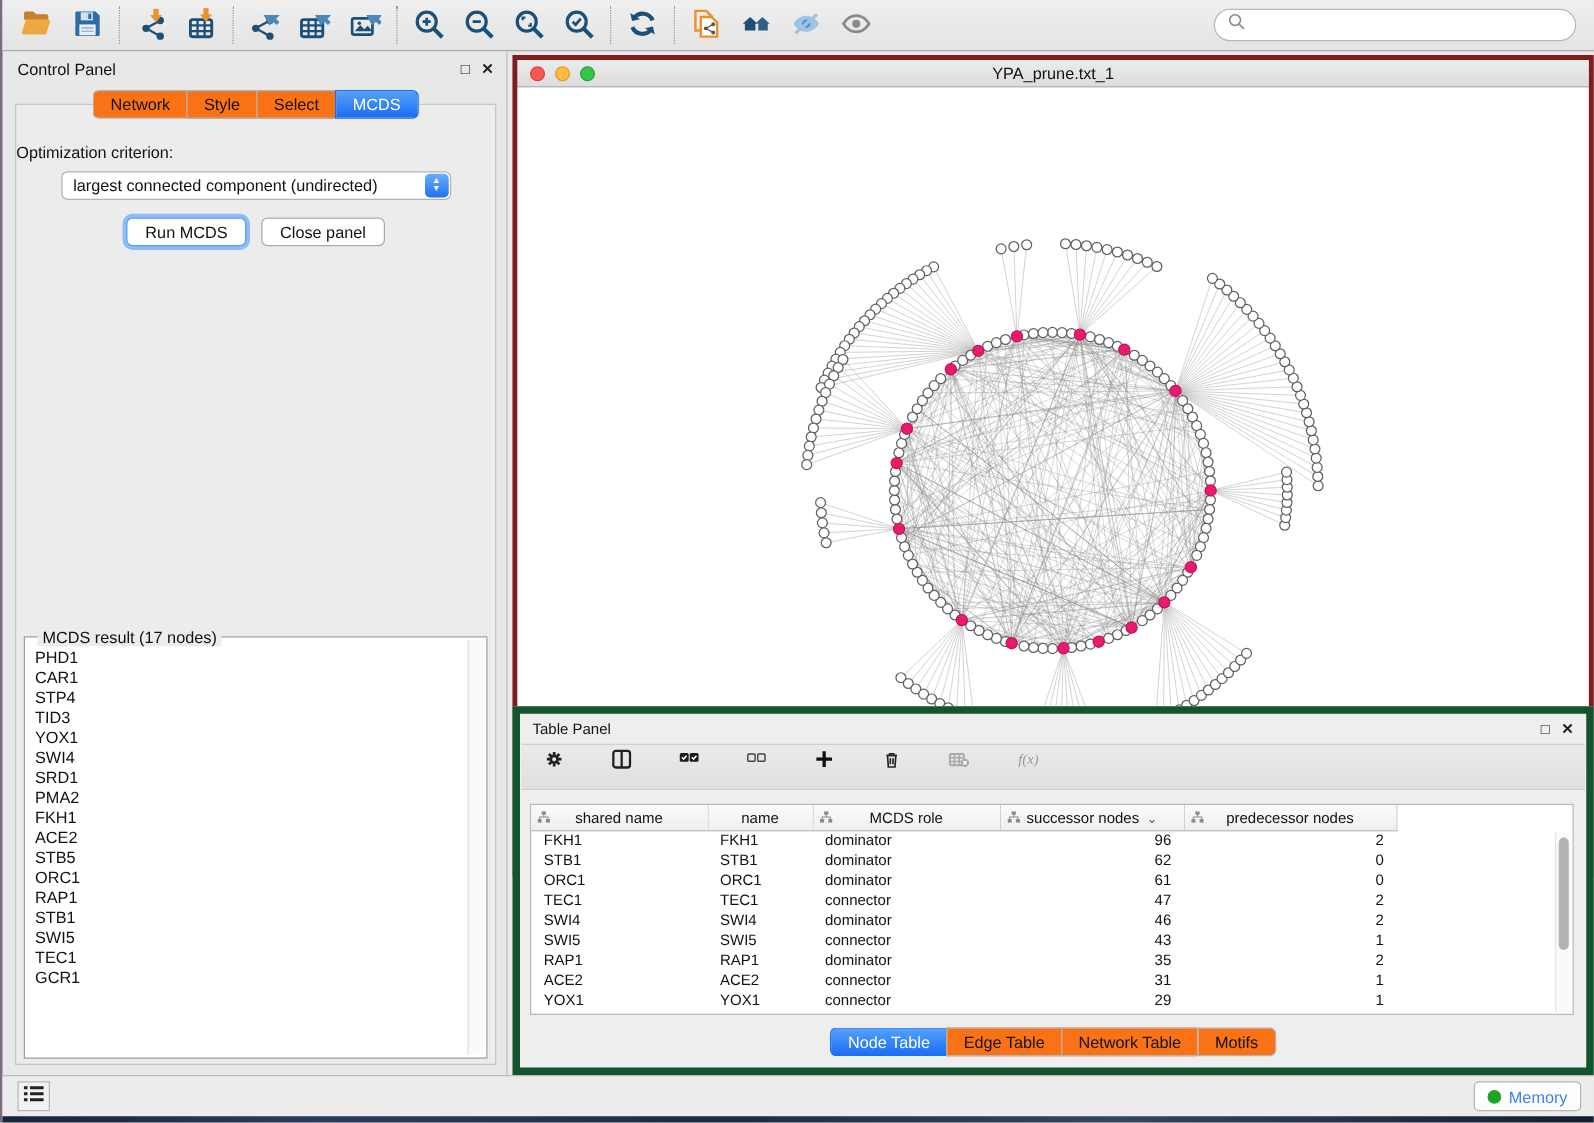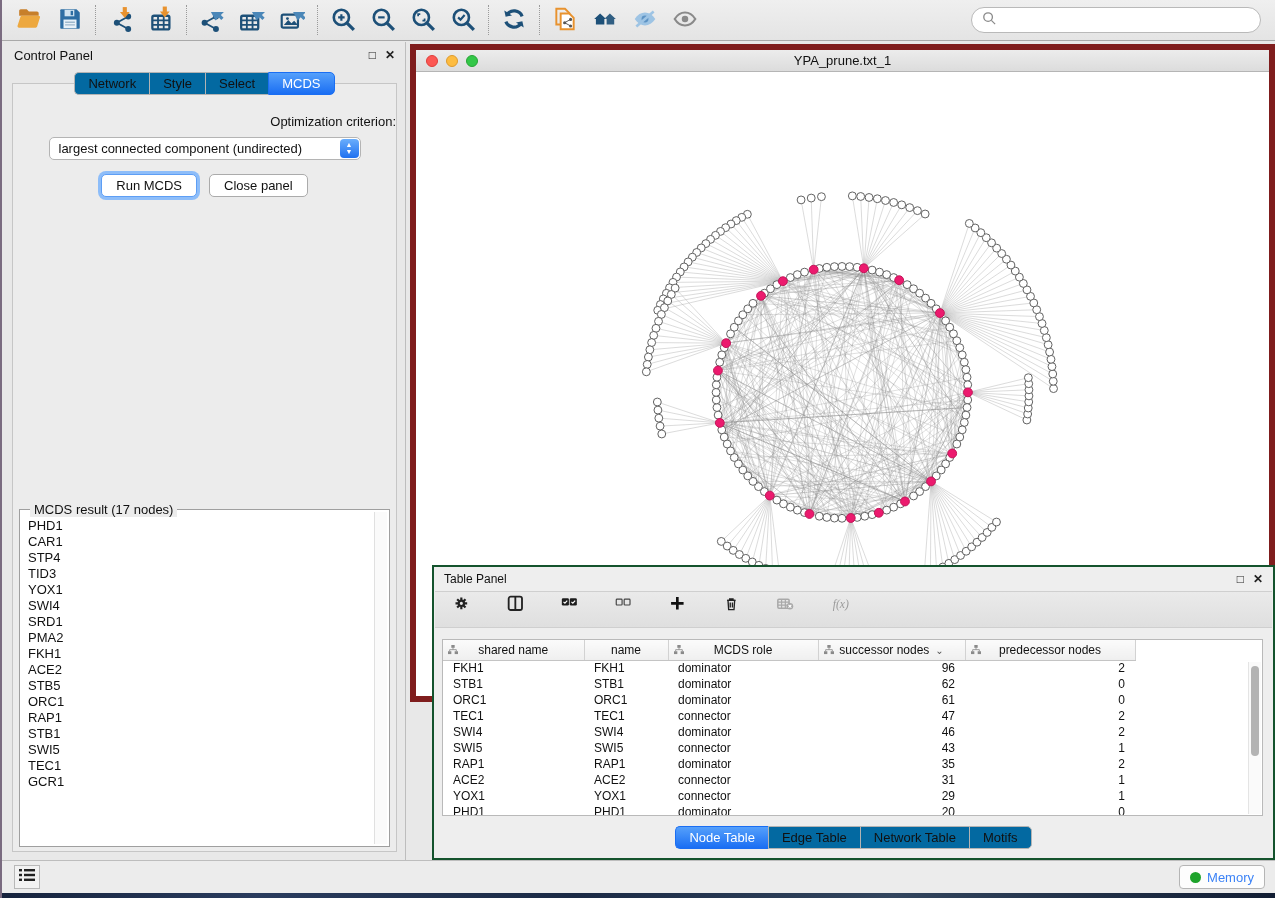--- a/index.html
+++ b/index.html
@@ -26,30 +26,30 @@
   
   .control-panel { position:absolute; left:2px; top:42px; width:402px; bottom:38px;
     background:#e8e8e8; border-right:1px solid #bdbdbd; }
   .panel-titlebar { height:26px; display:flex; align-items:center;
     padding:0 10px; font-size:13px; color:#111; }
   .panel-titlebar .spacer { flex:1; }
   .win-mini { font-size:12px; color:#222; margin-left:9px; cursor:pointer;
     line-height:1; }
   .cp-tabs { position:absolute; left:0; right:0; top:30px; display:flex;
     justify-content:center; z-index:3; }
-  .tab { font-size:13px; padding:3px 13px; background:#0369a1;
+  .tab { font-size:13px; padding:3px 13px; background:#f97316;
     border:1px solid #b3b3b3; border-right:none; color:#111; cursor:pointer; }
   .tab:first-child { border-top-left-radius:5px; border-bottom-left-radius:5px; }
   .tab:last-child { border-right:1px solid #b3b3b3;
     border-top-right-radius:5px; border-bottom-right-radius:5px; }
   .tab.active { background:linear-gradient(#55a0fb,#1a6ef3); color:#fff;
     border-color:#1a6ef3; }
   .cp-body { position:absolute; left:8px; right:8px; top:41px; bottom:8px;
     background:#ececec; border:1px solid #c6c6c6; }
-  .opt-label { text-align:right; margin-top:30px; font-size:13px; color:#111; }
+  .opt-label { text-align:left; margin-top:30px; font-size:13px; color:#111; }
   .dropdown { margin:8px auto 0; width:312px; height:23px; background:#fff;
     border:1px solid #b4b4b4; border-radius:5px; display:flex; align-items:center;
     cursor:pointer; overflow:hidden; }
   .dropdown .dd-text { flex:1; font-size:13px; padding-left:9px; color:#111;
     white-space:nowrap; }
   .dd-stepper { width:19px; align-self:stretch; border-radius:4px; margin:1px;
     background:linear-gradient(#6aaefc,#2071f0); display:flex; flex-direction:column;
     align-items:center; justify-content:center; gap:1px; }
   .dd-stepper span { color:#fff; font-size:7px; line-height:6px; }
   .btn-row { display:flex; justify-content:center; gap:12px; margin-top:14px; }
@@ -62,37 +62,37 @@
   .result-title { position:absolute; top:-8px; left:10px; background:#ececec;
     padding:0 4px; font-size:13px; color:#111; }
   .result-list { position:absolute; inset:8px 16px 2px 8px; overflow:hidden;
     font-size:13px; color:#111; }
   .result-list div { line-height:16px; }
   .result-scroll { position:absolute; top:2px; bottom:2px; right:2px; width:13px;
     background:#fafafa; border-left:1px solid #e0e0e0; }
 
   
   .net-window { position:absolute; left:408px; top:44px; right:0; height:658px;
-    background:#c4b5fd; border:6px solid #7f1d1d; }
+    background:#c4b5fd; border:4px solid #7f1d1d; }
   .net-titlebar { height:22px; background:linear-gradient(#ececec,#dcdcdc);
     border-bottom:1px solid #b5b5b5; position:relative; display:flex;
     align-items:center; }
   .traffic { display:flex; gap:8px; margin-left:10px; }
   .tl { width:12px; height:12px; border-radius:50%; cursor:pointer; }
   .tl.red { background:#fc5753; border:1px solid #df3e3a; }
   .tl.yellow { background:#fdbc40; border:1px solid #de9b2d; }
   .tl.green { background:#33c748; border:1px solid #27a435; }
   .net-title { position:absolute; left:0; right:0; text-align:center;
     font-size:13px; color:#111; }
   .net-canvas { position:absolute; left:0; right:0; top:22px; bottom:0;
     background:#fff; }
 
   
   .table-panel { position:absolute; left:408px; top:565px; right:0; bottom:38px;
-    background:#eeeeee; border:2px solid #14532d;margin-left:22px; }
+    background:#eeeeee; border:6px solid #14532d; }
   .tp-titlebar { height:24px; display:flex; align-items:center; padding:0 10px;
     font-size:12px; color:#111; }
   .tp-toolbar { height:37px; margin:0 1px; background:linear-gradient(#eaeaea,#dfdfdf);
     border-top:1px solid #cfcfcf; border-bottom:1px solid #cfcfcf;
     display:flex; padding-left:14px; gap:26px; }
   .tp-tool { width:28px; height:28px; display:flex; align-items:center;
     justify-content:center; border:none; background:transparent; cursor:pointer; }
   .tp-tool svg { width:20px; height:20px; }
   .tp-tool.disabled { cursor:default; }
   .table-wrap { position:absolute; left:8px; right:10px; top:72px; bottom:42px;

